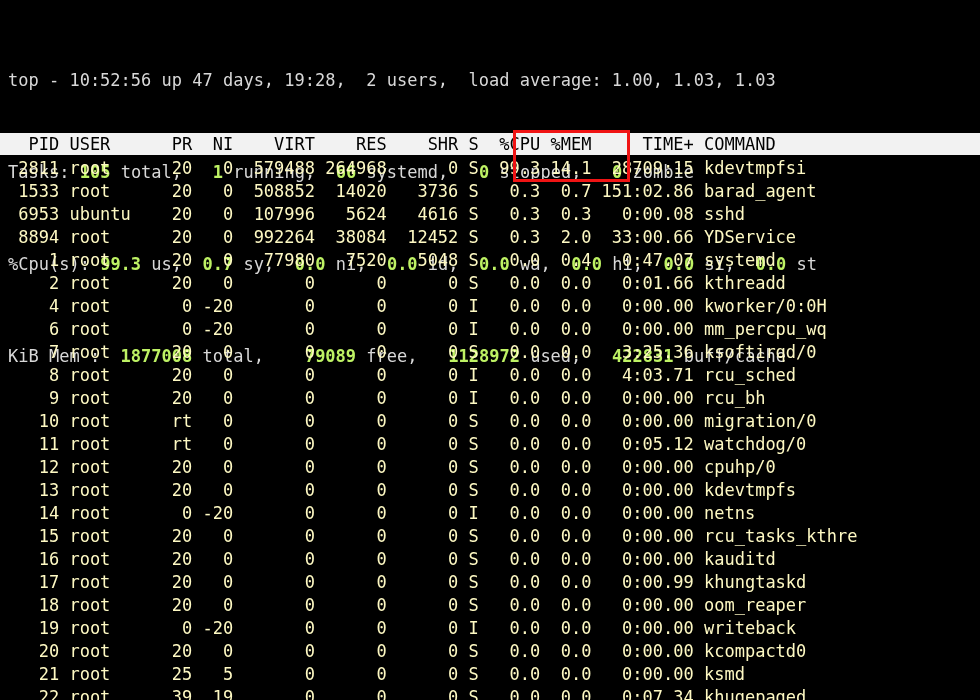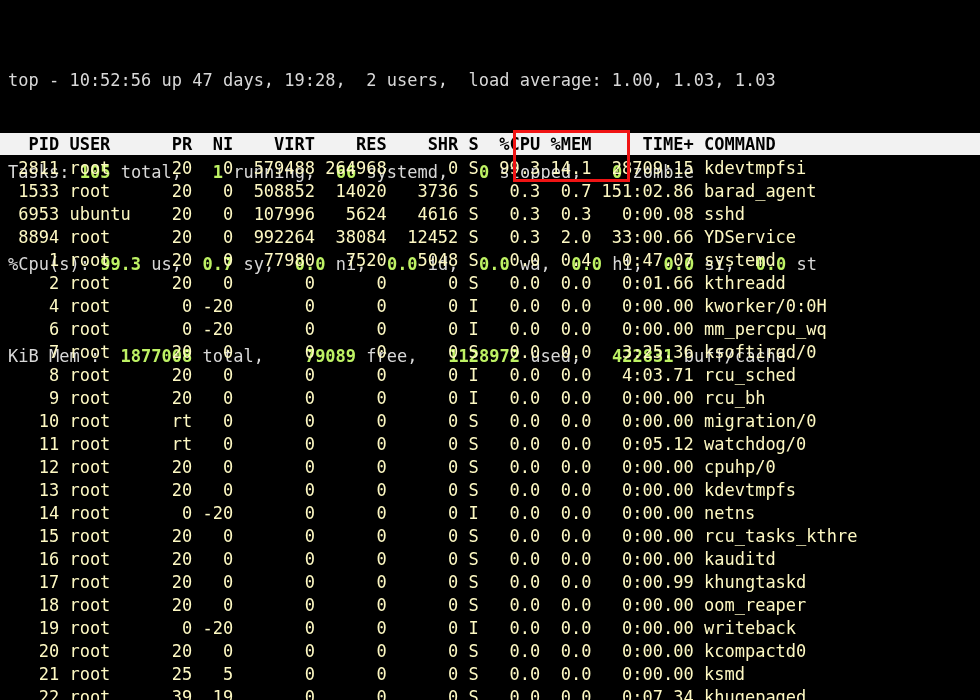--- a/index.html
+++ b/index.html
@@ -49,21 +49,21 @@
     top: 133px;
     width: 980px;
     height: 22px;
     line-height: 22px;
     background: #f2f2f2;
     color: #000000;
     white-space: pre;
     font-size: 17px;
     padding-left: 8px;
     box-sizing: border-box;
-    font-weight: bold;
+    font-weight: normal;
   }
 
   
   .rows {
     position: absolute;
     left: 8px;
     top: 157px;
     width: 972px;
   }
   .prow {

